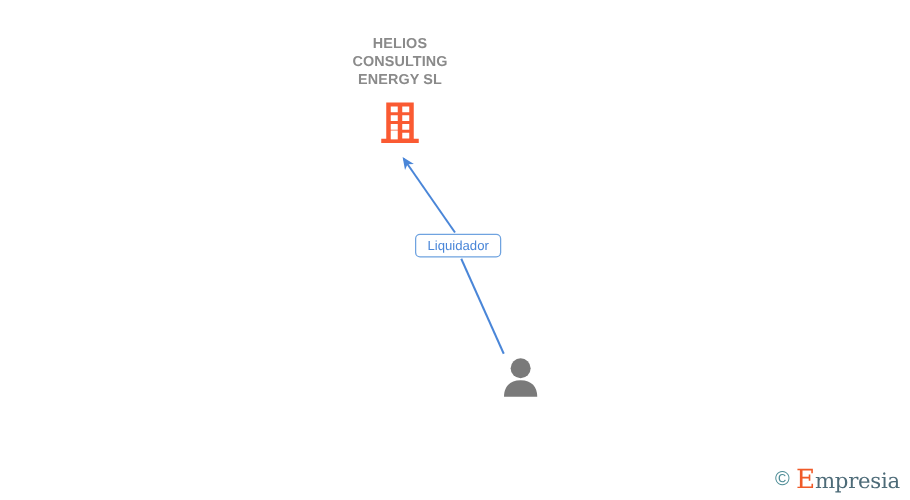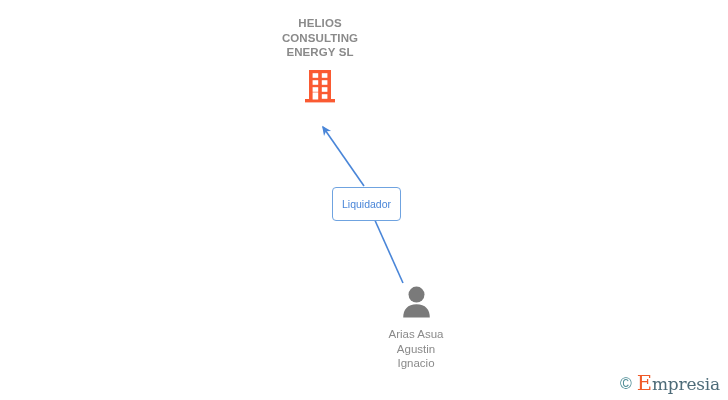--- a/index.html
+++ b/index.html
@@ -26,21 +26,21 @@
     top: 0;
     width: 728px;
     height: 400px;
     pointer-events: none;
   }
 
   
   #company-node {
     position: absolute;
     left: 240px;
-    top: 16px;
+    top: 28px;
     width: 160px;
     text-align: center;
   }
   #company-name {
     font-size: 11.5px;
     font-weight: bold;
     line-height: 14.5px;
     color: #8a8a8a;
     letter-spacing: 0.1px;
     white-space: pre-line;
@@ -69,21 +69,21 @@
     line-height: 14.5px;
     color: #8a8a8a;
     white-space: pre-line;
   }
 
   
   #edge-label {
     position: absolute;
     left: 332px;
     top: 187px;
-    height: 34px;
+    height: 19px;
     box-sizing: border-box;
     padding: 0 9px;
     display: flex;
     align-items: center;
     justify-content: center;
     background: #ffffff;
     border: 1px solid #6fa3e0;
     border-radius: 4px;
     font-size: 10.5px;
     color: #4a86d8;
@@ -161,23 +161,20 @@
     <span>Liquidador</span>
   </div>
 
   <div id="person-node">
     <div id="person-icon-wrap">
       <svg width="33" height="32" viewBox="0 0 33 32">
         <circle cx="16.5" cy="8.6" r="8" fill="#7a7a7a"></circle>
         <path d="M16.5,18.2 C7.6,18.2 3.2,23.6 3.2,31.4 L29.8,31.4 C29.8,23.6 25.4,18.2 16.5,18.2 Z" fill="#7a7a7a"></path>
       </svg>
     </div>
-    <div id="person-name">Arias Asua
-Agustin
-Ignacio</div>
   </div>
 
   <div id="footer-logo">
     <span id="copyright-icon">©</span>
     <span id="brand-wordmark"><span id="brand-initial">E</span><span>mpresia</span></span>
   </div>
 
 </div>
 
 </body></html>

